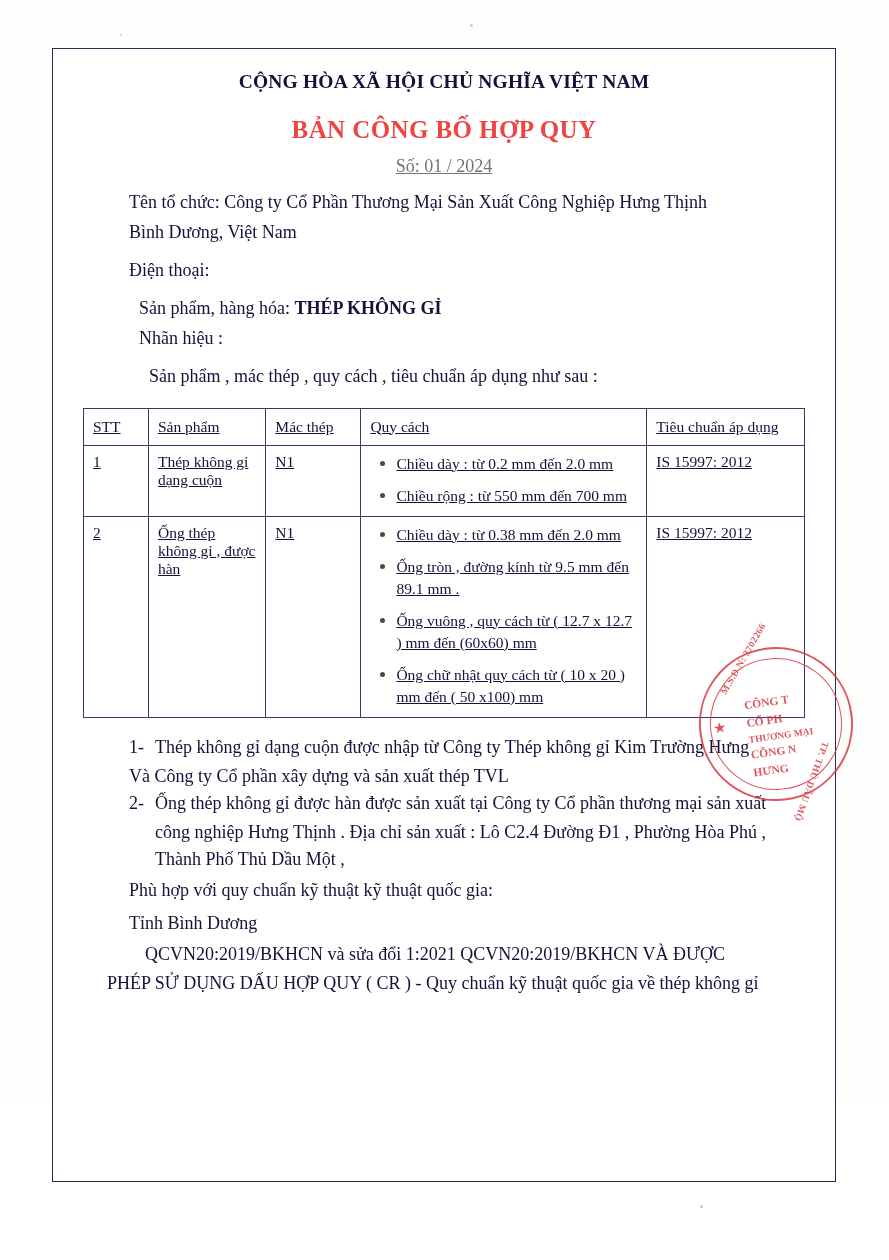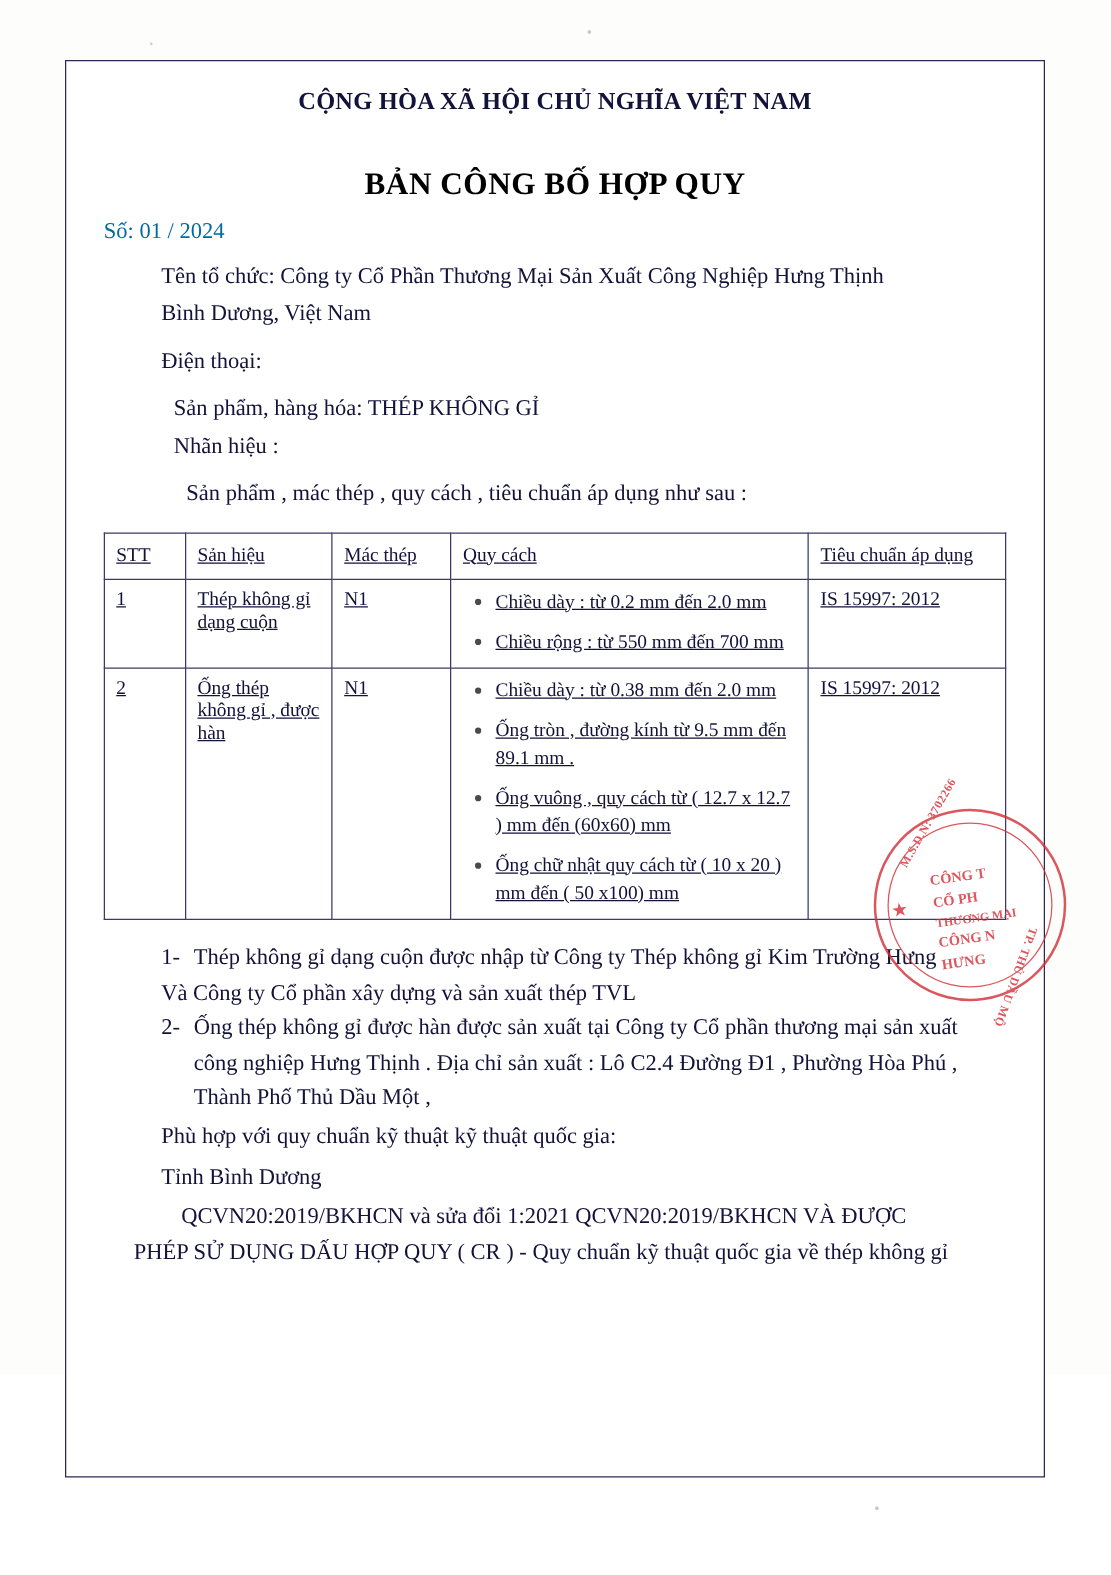--- a/index.html
+++ b/index.html
@@ -55,41 +55,42 @@
     color: #12123a;
   }
   .natl-sub span {
     border-bottom: 1.3px solid #12123a;
     padding-bottom: 1px;
   }
   .title {
     text-align: center;
     font-weight: bold;
     font-size: 25px;
-    margin-top: 41px;
-    color: #000000;
+    margin-top: 23px;
+    color: #ef4444;
     letter-spacing: 0.4px;
   }
   .docnum {
-    text-align: left;
+    text-align: center;
     font-size: 18px;
     margin-top: 12px;
-    color: #0369a1;
+    color: #737373;
+    text-decoration: underline;
   }
   .body-line {
     font-size: 18px;
     line-height: 1.45;
     color: #12123a;
     margin-top: 12px;
   }
   .indent-1 { padding-left: 46px; }
   .indent-2 { padding-left: 56px; }
   .indent-3 { padding-left: 66px; }
   .tight { margin-top: 4px; }
-  .bold { font-weight: normal; }
+  .bold { font-weight: bold; }
 
   table.spec {
     width: 100%;
     border-collapse: collapse;
     margin-top: 18px;
     font-size: 15.5px;
     color: #12123a;
     text-decoration: underline;
   }
   table.spec th, table.spec td {
@@ -242,21 +243,21 @@
         <span>Sản phẩm, hàng hóa:</span>
         <span class="bold">THÉP KHÔNG GỈ</span>
       </div>
       <div class="body-line indent-2 tight">Nhãn hiệu :</div>
       <div class="body-line indent-3">Sản phẩm , mác thép , quy cách , tiêu chuẩn áp dụng như sau :</div>
 
       <table class="spec">
         <thead>
           <tr>
             <th class="col-stt">STT</th>
-            <th class="col-sp">Sản hiệu</th>
+            <th class="col-sp">Sản phẩm</th>
             <th class="col-mac">Mác thép</th>
             <th class="col-qc">Quy cách</th>
             <th class="col-tc">Tiêu chuẩn áp dụng</th>
           </tr>
         </thead>
         <tbody>
           <tr>
             <td class="c-stt">1</td>
             <td class="c-sp">Thép không gỉ dạng cuộn</td>
             <td class="c-mac">N1</td>

